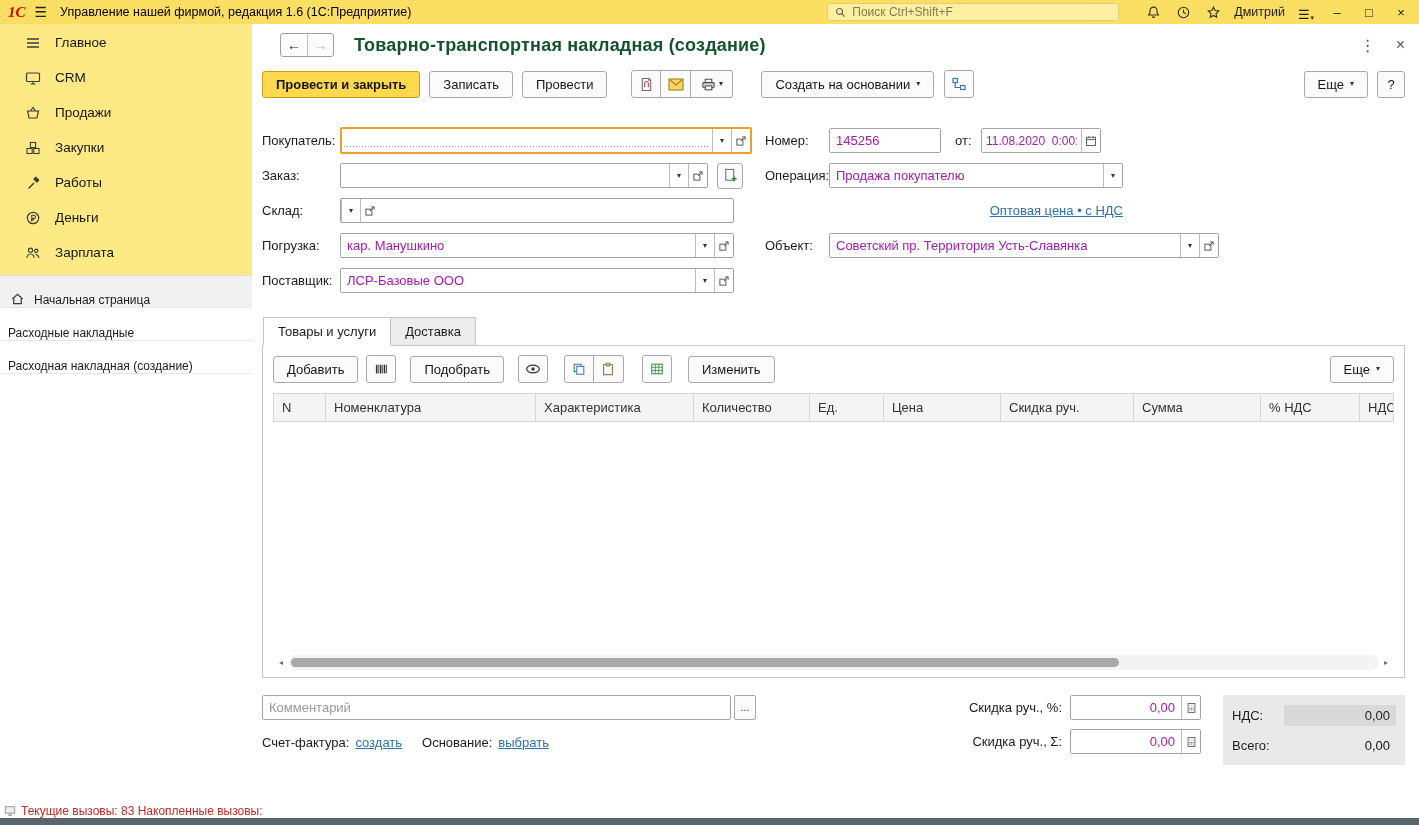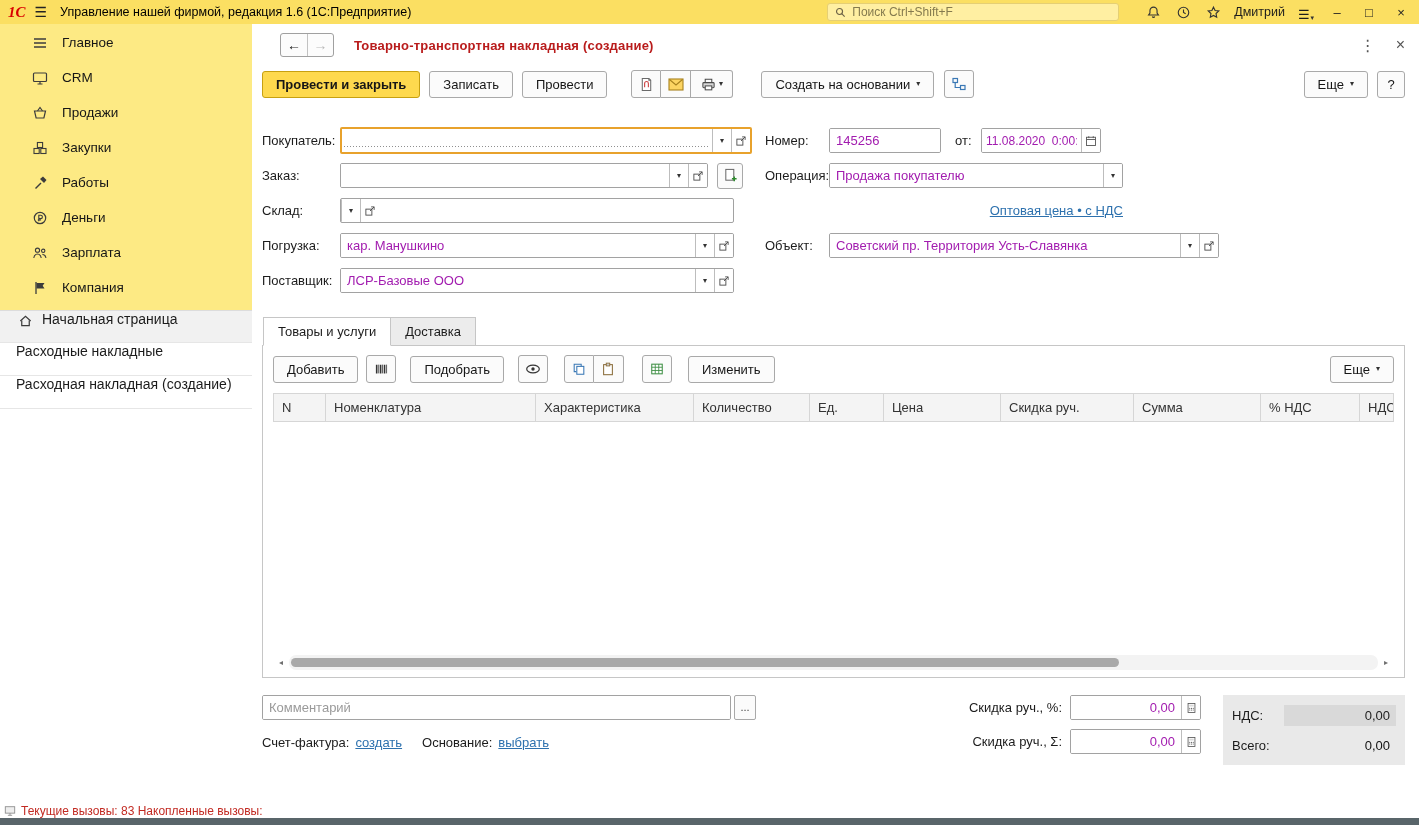--- a/index.html
+++ b/index.html
@@ -20,34 +20,34 @@
   .tb-right{display:flex;align-items:center;gap:12px;margin-left:16px;flex-shrink:0}
   .tb-ic{width:18px;height:18px;display:flex;align-items:center;justify-content:center;padding:0}
   .tb-user{font-size:12.5px;white-space:nowrap}
   .svc{display:flex;align-items:flex-end;gap:1px;font-size:13px;line-height:1}
   .svc .caret{font-size:7px;color:#333}
   .win-btn{width:20px;font-size:13px;color:#222;text-align:center}
 
   
   .layout{display:flex;height:780px;align-items:stretch}
   .sidebar{width:252px;flex-shrink:0;background:#fff;display:flex;flex-direction:column}
-  .sb-sections{background:#fdea84;padding:1px 16px 5px}
+  .sb-sections{background:#fdea84;padding:1px 9px 5px}
   .sb-item{height:35px;display:flex;align-items:center;gap:13px;padding-left:15px;font-size:13.5px;color:#161616;cursor:pointer}
   .sb-icon{width:18px;height:18px;display:flex;align-items:center;justify-content:center;color:#3c3c3c;font-size:14px}
-  .sb-nav-item{height:33px;display:flex;align-items:flex-start;gap:8px;padding:0 16px;border-bottom:1px solid #e6e6e6;font-size:14px;cursor:pointer}
+  .sb-nav-item{height:33px;display:flex;align-items:flex-end;gap:8px;padding:0 8px;border-bottom:1px solid #e6e6e6;font-size:12px;cursor:pointer}
   .sb-nav-item.first{background:#f1f1f1;border-top:1px solid #dcdcdc}
 
   .main{flex:1;position:relative;padding:0 14px 0 10px;background:#fff;overflow:hidden}
 
   
   .doc-header{display:flex;align-items:center;margin-top:9px}
   .nav-arrows{display:flex;margin-left:18px;border:1px solid #a0a0a0;border-radius:3px;overflow:hidden;background:#fcfcfc}
   .nav-arrows button{width:26px;height:22px;display:flex;align-items:center;justify-content:center;font-size:14px;color:#222}
   .nav-arrows button.disabled{border-left:1px solid #c2c2c2;color:#b9b9b9;cursor:default}
-  .doc-title{font-size:13px;font-weight:600;color:#b91c1c;margin-left:20px;letter-spacing:.2px}
+  .doc-title{font-size:18px;font-weight:600;color:#14532d;margin-left:20px;letter-spacing:.2px}
   .header-right{margin-left:auto;display:flex;align-items:center;gap:20px;color:#555}
   .header-right .kebab{font-size:16px}
   .header-right .xclose{font-size:16px}
 
   
   .doc-tabs{display:flex;align-items:center;gap:24px;margin:12px 0 0 20px}
   .tab-active{border:1px solid #c3c3c3;border-radius:3px;padding:5px 13px;background:#fff;cursor:default}
   .tab-link{color:#2d71ae;text-decoration:underline;cursor:pointer}
 
   
@@ -234,29 +234,20 @@
             <svg width="16" height="16" viewBox="0 0 16 16">
               <circle cx="5.5" cy="5.2" r="2.1" fill="none" stroke="#3c3c3c" stroke-width="1.1"></circle>
               <path d="M1.8 13c.4-2.6 1.9-4 3.7-4s3.3 1.4 3.7 4" fill="none" stroke="#3c3c3c" stroke-width="1.1"></path>
               <circle cx="11.2" cy="5.8" r="1.7" fill="none" stroke="#3c3c3c" stroke-width="1.1"></circle>
               <path d="M10.3 9.3c1.9.2 3.3 1.4 3.7 3.6" fill="none" stroke="#3c3c3c" stroke-width="1.1"></path>
             </svg>
           </span>
         <span>Зарплата</span>
       </div>
 
-      <div class="sb-item">
-        <span class="sb-icon">
-            <svg width="16" height="16" viewBox="0 0 16 16">
-              <path d="M4 2v12" stroke="#3c3c3c" stroke-width="1.3" fill="none"></path>
-              <path d="M4.5 3h8l-1.8 2.7 1.8 2.8h-8z" fill="#3c3c3c"></path>
-            </svg>
-          </span>
-        <span>Компания</span>
-      </div>
     </div>
 
     <div class="sb-nav">
       <div class="sb-nav-item first">
         <span class="sb-icon">
             <svg width="15" height="15" viewBox="0 0 16 16">
               <path d="M2.5 8.5L8 3.5l5.5 5" fill="none" stroke="#3c3c3c" stroke-width="1.3"></path>
               <path d="M4 8v5.5h8V8" fill="none" stroke="#3c3c3c" stroke-width="1.3"></path>
             </svg>
           </span>

